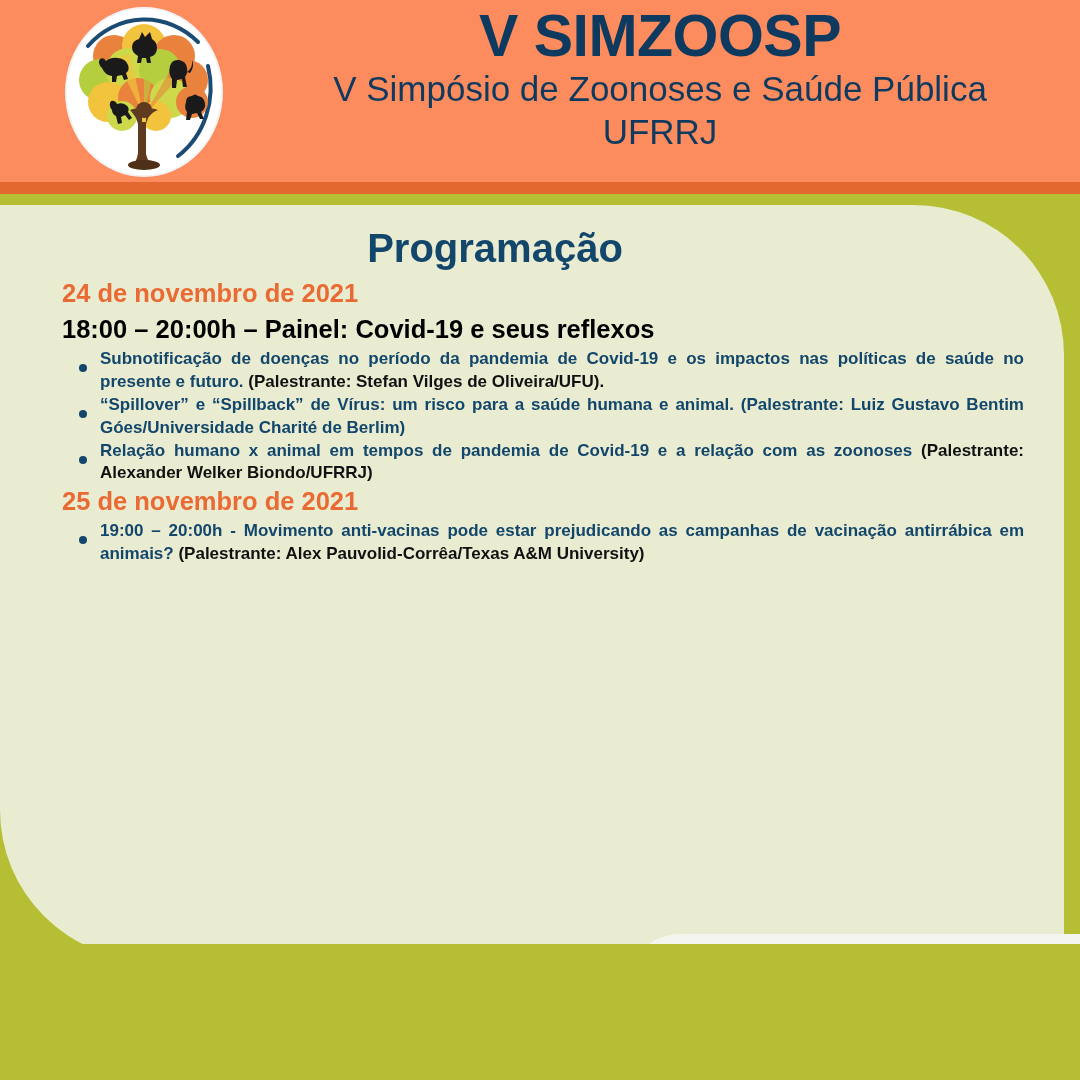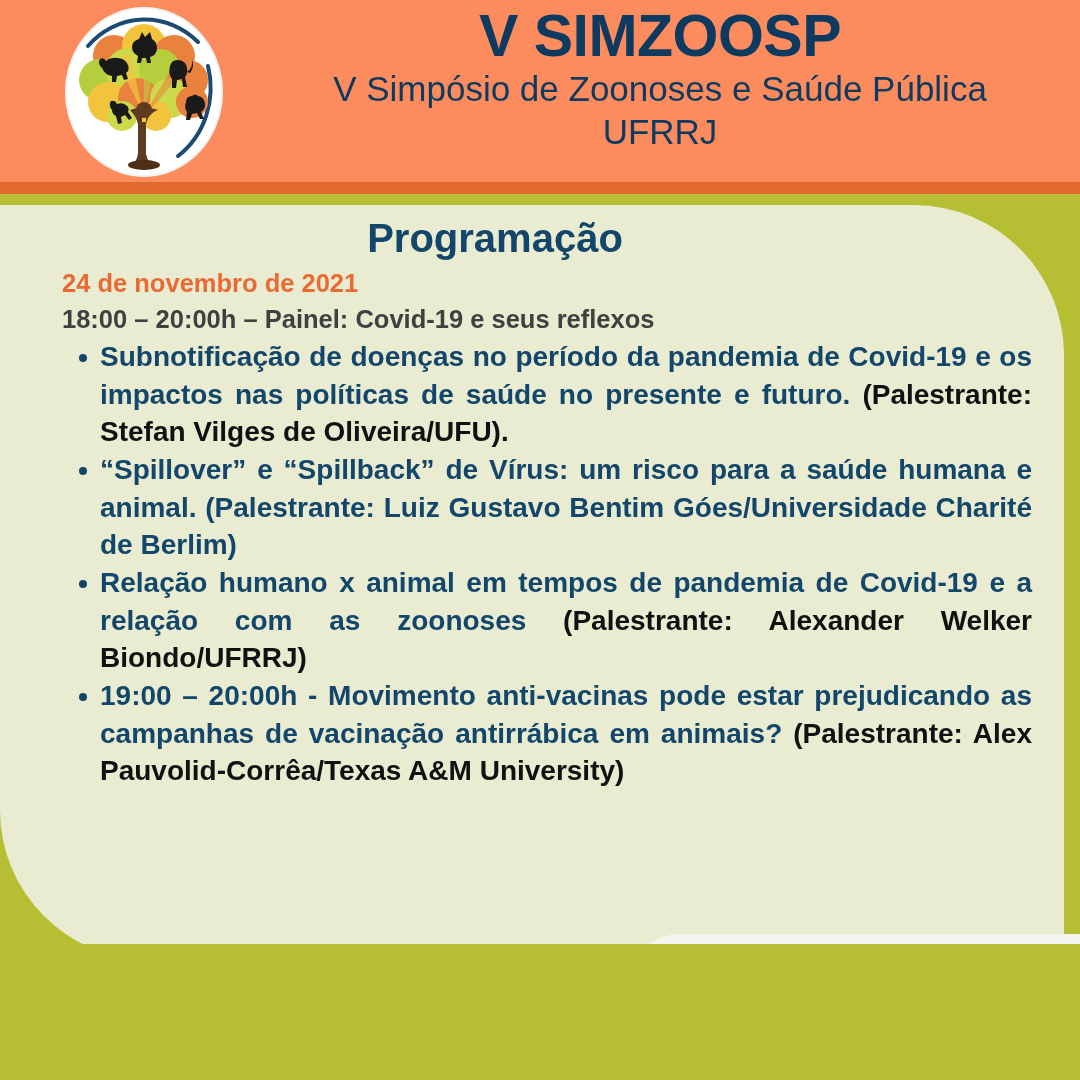--- a/index.html
+++ b/index.html
@@ -62,41 +62,41 @@
     z-index:2;
   }
 
   
   .content{
     position:absolute;left:0;top:205px;width:1080px;height:760px;
     z-index:4;
   }
   .prog-title{
     text-align:center;font-size:40px;font-weight:bold;color:#12466b;
-    margin:0;padding:8px 90px 4px 0;line-height:1.25;
+    margin:0;padding:18px 90px 4px 0;line-height:1.25;
   }
   .sched{
     margin:0;padding:0 40px 0 62px;
   }
   .day-head{
     color:#ea6a33;font-size:25.5px;font-weight:bold;
     line-height:1.32;margin:0 0 1px 0;
   }
   .session-head{
-    color:#404040;font-size:25.5px;font-weight:bold;
+    color:#000000;font-size:25.5px;font-weight:bold;
     line-height:1.35;margin:0 0 2px 0;
   }
   ul.items{
     list-style:none;margin:0 0 0 0;padding:0;
   }
   ul.items li{
     position:relative;
     padding-left:38px;
-    margin:0 8px 0 0;
-    font-size:28px;font-weight:bold;
+    margin:0 16px 0 0;
+    font-size:17px;font-weight:bold;
     color:#12466b;
     line-height:1.345;
     text-align:justify;
     text-justify:inter-word;
   }
   ul.items li::before{
     content:"";
     position:absolute;left:17px;top:16px;
     width:8px;height:8px;border-radius:50%;
     background:#12466b;
@@ -198,20 +198,21 @@
         <div class="day-head">24 de novembro de 2021</div>
         <div class="session-head">18:00 – 20:00h – Painel: Covid-19 e seus reflexos</div>
         <ul class="items">
           <li><span class="blue">Subnotificação de doenças no período da pandemia de Covid-19 e os impactos nas políticas de saúde no presente e futuro. </span><span class="spk">(Palestrante: Stefan Vilges de Oliveira/UFU).</span></li>
           <li><span class="blue">“Spillover” e “Spillback” de Vírus: um risco para a saúde humana e animal. (Palestrante: Luiz Gustavo Bentim Góes/Universidade Charité de Berlim)</span><span class="spk"></span></li>
           <li><span class="blue">Relação humano x animal em tempos de pandemia de Covid-19 e a relação com as zoonoses </span><span class="spk">(Palestrante: Alexander Welker Biondo/UFRRJ)</span></li>
         </ul>
       </div>
 
       <div>
+        <div class="day-head">25 de novembro de 2021</div>
         <ul class="items">
           <li><span class="blue">19:00 – 20:00h - Movimento anti-vacinas pode estar prejudicando as campanhas de vacinação antirrábica em animais? </span><span class="spk">(Palestrante: Alex Pauvolid-Corrêa/Texas A&amp;M University)</span></li>
         </ul>
       </div>
 
     </div>
   </div>
 
   <div class="footer">
     <div class="footer-inner">

